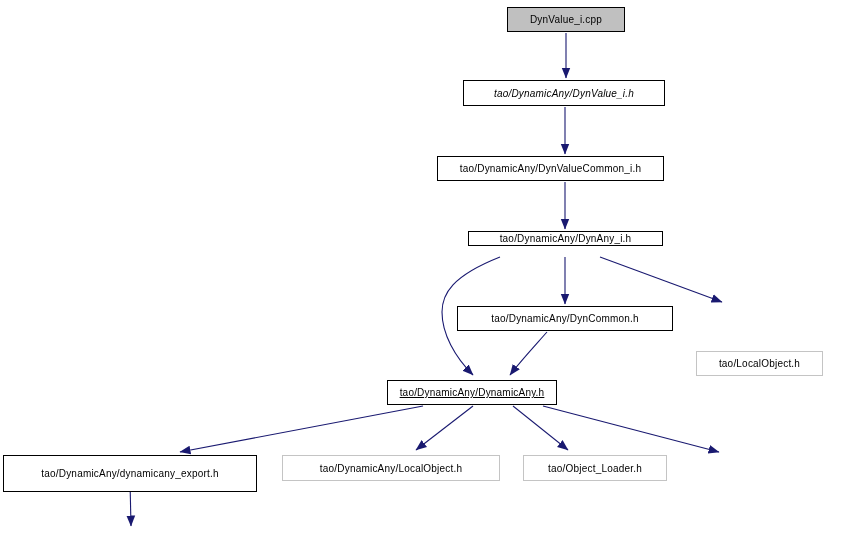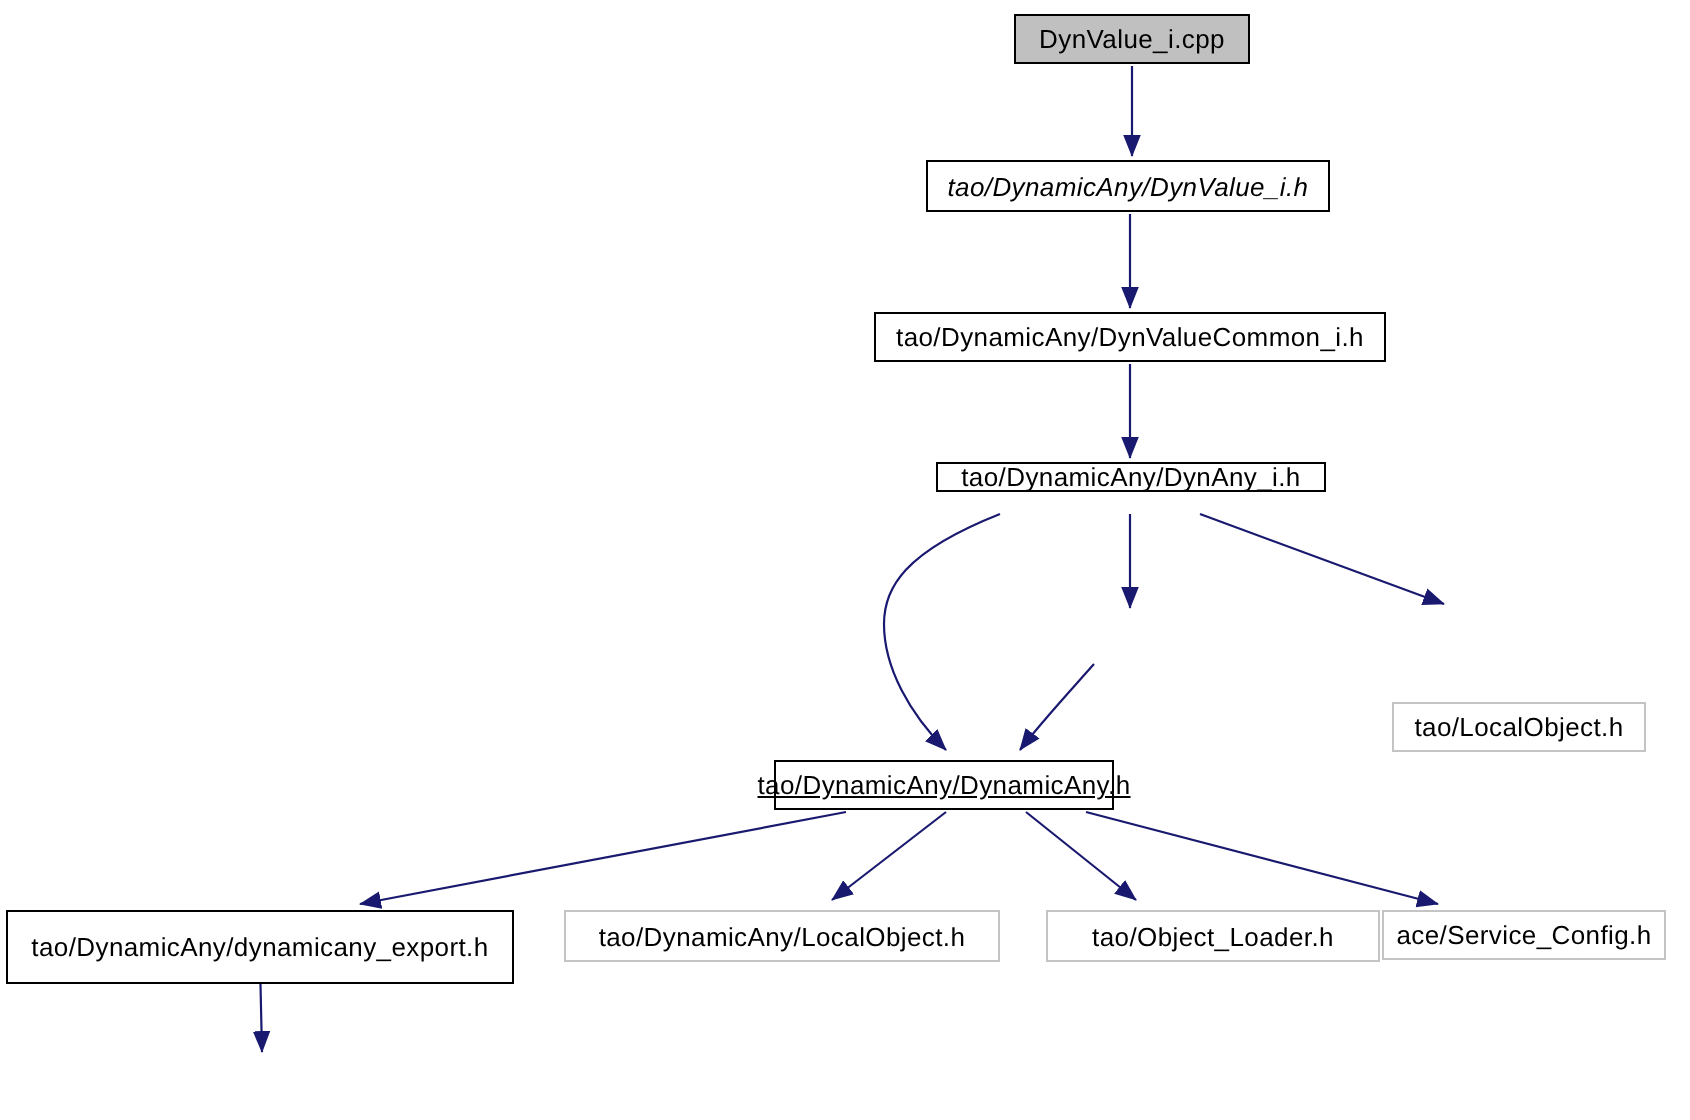--- a/index.html
+++ b/index.html
@@ -18,21 +18,21 @@
     font-family:"Liberation Sans", sans-serif;
     overflow:hidden;
   }
   #edges{position:absolute;left:0;top:0;width:845px;height:560px;}
   .node{
     position:absolute;
     box-sizing:border-box;
     background:var(--fill-node);
     border:1px solid var(--border-doc);
     color:var(--text);
-    font-size:13px;
+    font-size:10px;
     display:flex;align-items:center;justify-content:center;
     white-space:nowrap;
     text-align:center;
     letter-spacing:0.2px;
   }
   .node--source{
     background:var(--fill-source);
     border:1.5px solid #000000;
   }
   .node--external{
@@ -66,31 +66,31 @@
     <path class="edge" marker-end="url(#arrow)" d="M473,406 L416,450"></path>
     <path class="edge" marker-end="url(#arrow)" d="M513,406 L568,450"></path>
     <path class="edge" marker-end="url(#arrow)" d="M543,406 L719,452"></path>
     <path class="edge" marker-end="url(#arrow)" d="M130,481 L131,526"></path>
   </svg>
 
   <div class="node node--source" style="left:507px;top:7px;width:118px;height:25px;">DynValue_i.cpp</div>
 
   <div class="node" style="left:463px;top:80px;width:202px;height:26px;font-style:italic;">tao/DynamicAny/DynValue_i.h</div>
 
-  <div class="node" style="left:437px;top:156px;width:256px;height:25px;">tao/DynamicAny/DynValueCommon_i.h</div>
+  <div class="node" style="left:437px;top:156px;width:227px;height:25px;">tao/DynamicAny/DynValueCommon_i.h</div>
 
   <div class="node" style="left:468px;top:231px;width:195px;height:15px;">tao/DynamicAny/DynAny_i.h</div>
 
+  <div class="node" style="left:457px;top:306px;width:216px;height:25px;">tao/DynamicAny/DynCommon.h</div>
 
   <div class="node node--external" style="left:696px;top:306px;width:127px;height:25px;margin-top:45px;">tao/LocalObject.h</div>
 
   <div class="node" style="left:387px;top:380px;width:170px;height:25px;text-decoration:underline;">tao/DynamicAny/DynamicAny.h</div>
 
   <div class="node" style="left:3px;top:455px;width:254px;height:37px;">tao/DynamicAny/dynamicany_export.h</div>
 
   <div class="node node--external" style="left:282px;top:455px;width:218px;height:26px;">tao/DynamicAny/LocalObject.h</div>
 
-  <div class="node node--external" style="left:523px;top:455px;width:167px;height:26px;">tao/Object_Loader.h</div>
+  <div class="node node--external" style="left:523px;top:455px;width:144px;height:26px;">tao/Object_Loader.h</div>
 
-  <div class="node node--external" style="left:691px;top:455px;width:142px;height:25px;">ace/Service_Config.h</div>
 
 
 </div>
 
 </body></html>

